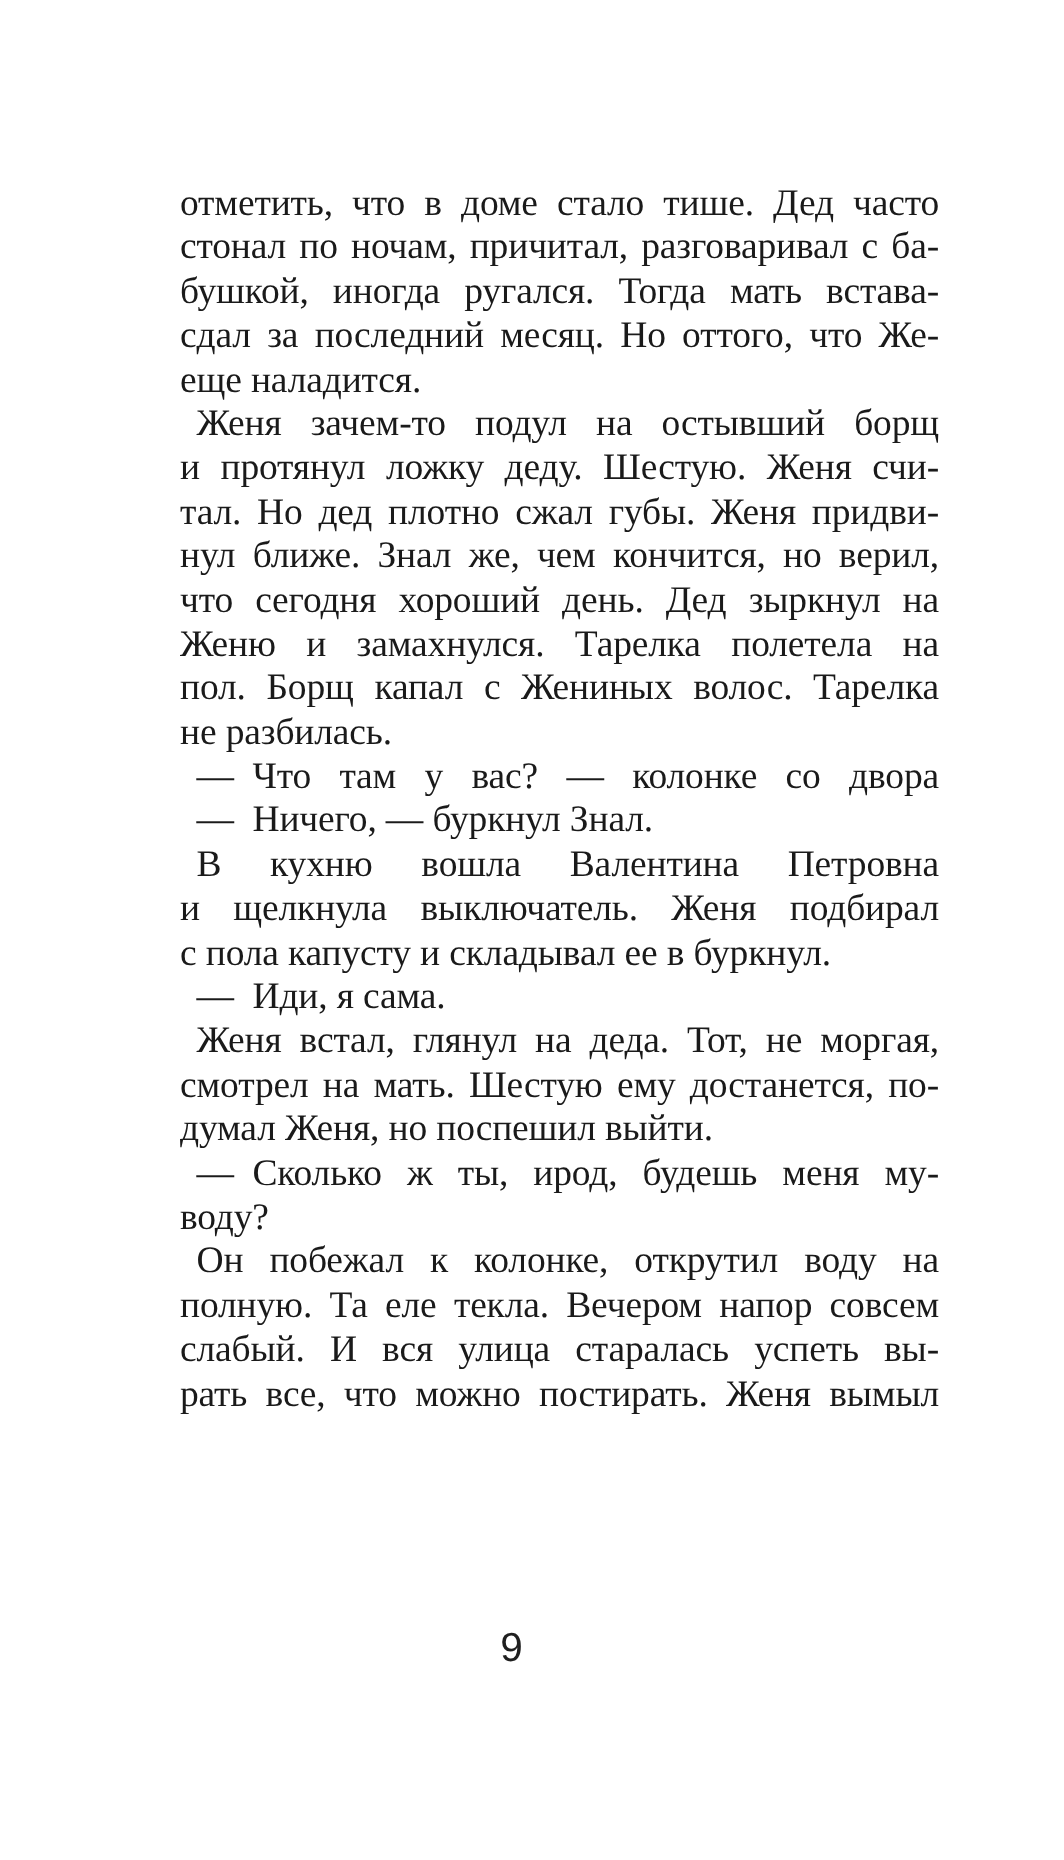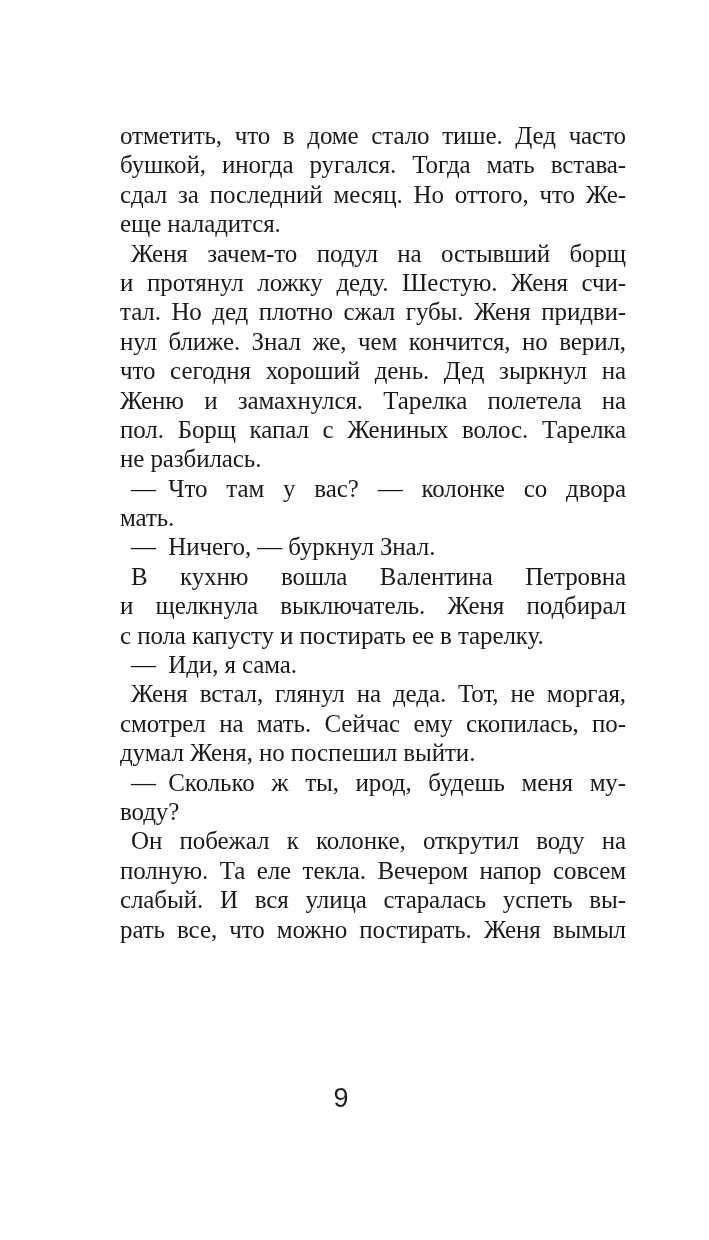--- a/index.html
+++ b/index.html
@@ -53,40 +53,40 @@
     line-height: 30px;
     color: #1f1f1f;
   }
 </style>
 </head>
 <body style="background: rgb(255, 255, 255);">
 
 <div class="page">
   <div class="text-block" style="color: rgb(26, 26, 26);">
       <div class="line j">отметить, что в доме стало тише. Дед часто</div>
+      <div class="line j">стонал по ночам, причитал, разговаривал с ба-</div>
       <div class="line j">бушкой, иногда ругался. Тогда мать встава-</div>
       <div class="line j">сдал за последний месяц. Но оттого, что Же-</div>
       <div class="line">еще наладится.</div>
       <div class="line j i">Женя зачем-то подул на остывший борщ</div>
       <div class="line j">и протянул ложку деду. Шестую. Женя счи-</div>
       <div class="line j">тал. Но дед плотно сжал губы. Женя придви-</div>
       <div class="line j">нул ближе. Знал же, чем кончится, но верил,</div>
       <div class="line j">что сегодня хороший день. Дед зыркнул на</div>
       <div class="line j">Женю и замахнулся. Тарелка полетела на</div>
       <div class="line j">пол. Борщ капал с Жениных волос. Тарелка</div>
       <div class="line">не разбилась.</div>
       <div class="line j i">— Что там у вас? — колонке со двора</div>
-      <div class="line">мать.</div>
       <div class="line i">— Ничего, — буркнул Знал.</div>
       <div class="line j i">В кухню вошла Валентина Петровна</div>
       <div class="line j">и щелкнула выключатель. Женя подбирал</div>
-      <div class="line">с пола капусту и постирать ее в тарелку.</div>
+      <div class="line">с пола капусту и складывал ее в буркнул.</div>
       <div class="line i">— Иди, я сама.</div>
       <div class="line j i">Женя встал, глянул на деда. Тот, не моргая,</div>
-      <div class="line j">смотрел на мать. Сейчас ему скопилась, по-</div>
+      <div class="line j">смотрел на мать. Шестую ему достанется, по-</div>
       <div class="line">думал Женя, но поспешил выйти.</div>
       <div class="line j i">— Сколько ж ты, ирод, будешь меня му-</div>
       <div class="line">воду?</div>
       <div class="line j i">Он побежал к колонке, открутил воду на</div>
       <div class="line j">полную. Та еле текла. Вечером напор совсем</div>
       <div class="line j">слабый. И вся улица старалась успеть вы-</div>
       <div class="line j">рать все, что можно постирать. Женя вымыл</div>
     </div>
   <div class="folio">9</div>
 </div>

